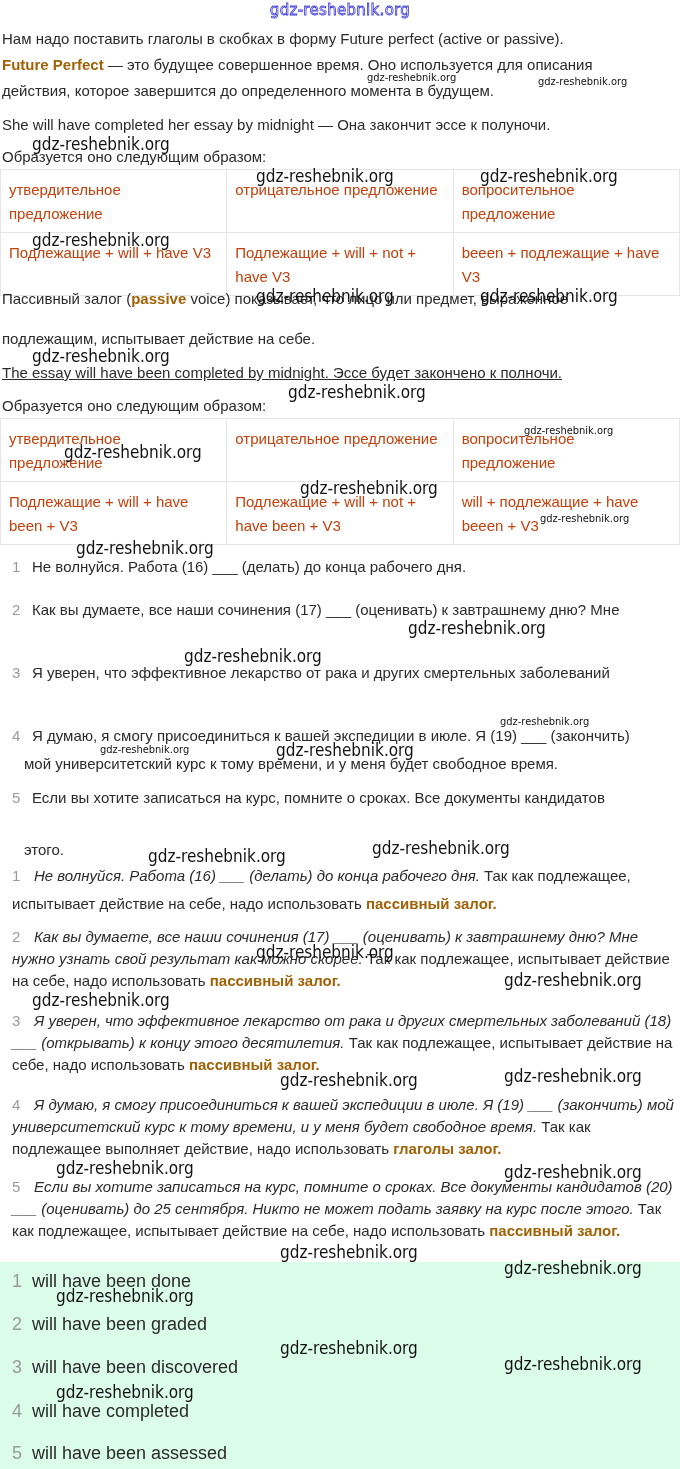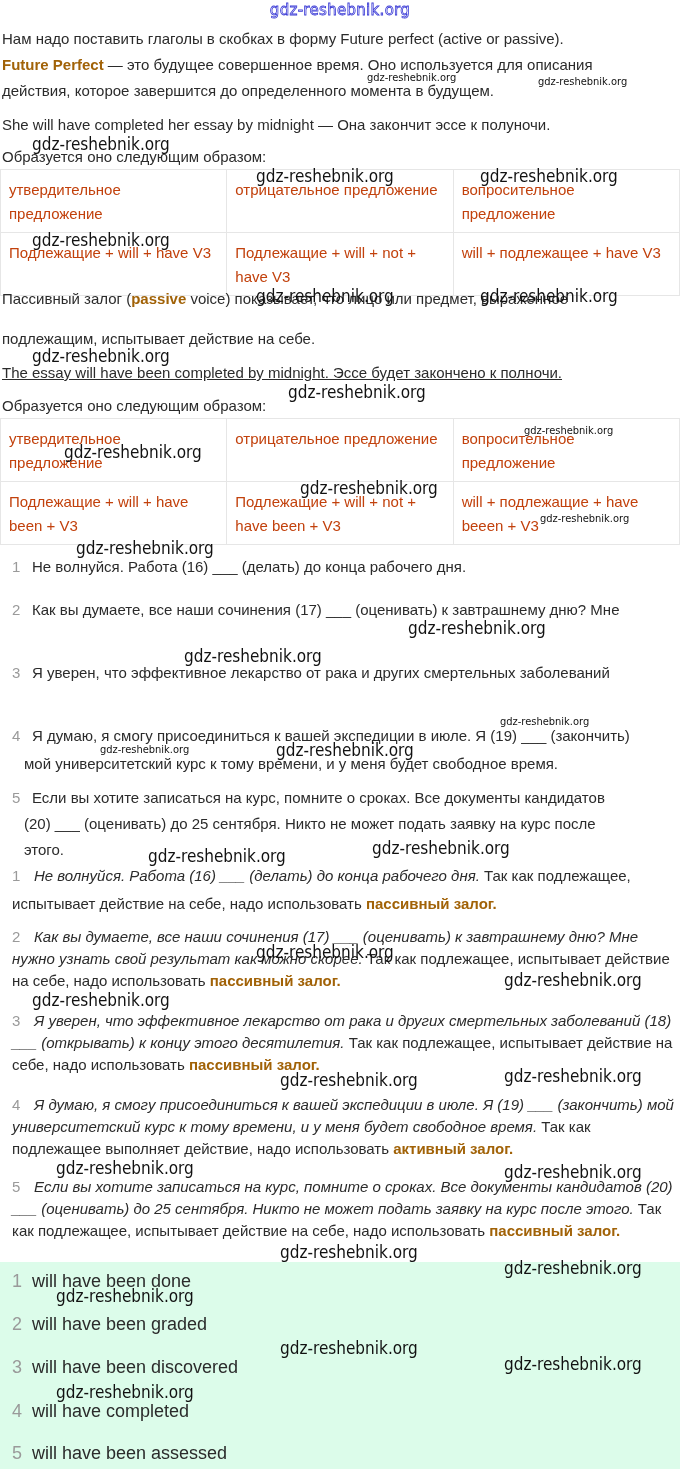--- a/index.html
+++ b/index.html
@@ -49,21 +49,21 @@
 <table class="grid" style="top:169px;">
   <tbody>
       <tr style="height:63px;">
     <td>утвердительное предложение</td>
     <td>отрицательное предложение</td>
     <td>вопросительное предложение</td>
   </tr>
   <tr style="height:63px;">
     <td>Подлежащие + will + have V3</td>
     <td>Подлежащие + will + not + have V3</td>
-    <td>will + подлежащее + have V3</td>
+    <td>beeen + подлежащие + have V3</td>
   </tr>
 </tbody>
   </table>
 
 <div class="line" style="top:290px;"><span>Пассивный залог (</span><b>passive</b><span> voice) показывает, что лицо или предмет, выраженное</span></div>
 <div class="line" style="top:330px;">подлежащим, испытывает действие на себе.</div>
 <div class="line" style="top:364px;text-decoration:underline;">The essay will have been completed by midnight. Эссе будет закончено к полночи.</div>
 <div class="line" style="top:397px;">Образуется оно следующим образом:</div>
 
 <table class="grid" style="top:418px;">
@@ -89,35 +89,35 @@
 </div>
 <div class="ex" style="top:659px;">
   <span class="num">3</span><span>Я уверен, что эффективное лекарство от рака и других смертельных заболеваний</span><br>
 </div>
 <div class="ex" style="top:722px;">
   <span class="num">4</span><span>Я думаю, я смогу присоединиться к вашей экспедиции в июле. Я (19) ___ (закончить)</span><br>
   <span class="cont">мой университетский курс к тому времени, и у меня будет свободное время.</span>
 </div>
 <div class="ex" style="top:785px;line-height:26px;">
   <span class="num">5</span><span>Если вы хотите записаться на курс, помните о сроках. Все документы кандидатов</span><br>
-  <span class="cont">(20) ___ (оценивать) до 25 сентября. Никто не может подать заявку на курс после</span><br>
+  <br>
   <span class="cont">этого.</span>
 </div>
 
 <div class="sol" style="top:862px;line-height:28px;">
   <span class="num">1</span><i>Не волнуйся. Работа (16) ___ (делать) до конца рабочего дня.</i><span> Так как подлежащее, испытывает действие на себе, надо использовать </span><b>пассивный залог.</b>
 </div>
 <div class="sol" style="top:926px;">
   <span class="num">2</span><i>Как вы думаете, все наши сочинения (17) ___ (оценивать) к завтрашнему дню? Мне нужно узнать свой результат как можно скорее.</i><span> Так как подлежащее, испытывает действие на себе, надо использовать </span><b>пассивный залог.</b>
 </div>
 <div class="sol" style="top:1010px;">
   <span class="num">3</span><i>Я уверен, что эффективное лекарство от рака и других смертельных заболеваний (18) ___ (открывать) к концу этого десятилетия.</i><span> Так как подлежащее, испытывает действие на себе, надо использовать </span><b>пассивный залог.</b>
 </div>
 <div class="sol" style="top:1094px;">
-  <span class="num">4</span><i>Я думаю, я смогу присоединиться к вашей экспедиции в июле. Я (19) ___ (закончить) мой университетский курс к тому времени, и у меня будет свободное время.</i><span> Так как подлежащее выполняет действие, надо использовать </span><b>активный залог.</b>
+  <span class="num">4</span><i>Я думаю, я смогу присоединиться к вашей экспедиции в июле. Я (19) ___ (закончить) мой университетский курс к тому времени, и у меня будет свободное время.</i><span> Так как подлежащее выполняет действие, надо использовать </span><b>глаголы залог.</b>
 </div>
 <div class="sol" style="top:1176px;">
   <span class="num">5</span><i>Если вы хотите записаться на курс, помните о сроках. Все документы кандидатов (20) ___ (оценивать) до 25 сентября. Никто не может подать заявку на курс после этого.</i><span> Так как подлежащее, испытывает действие на себе, надо использовать </span><b>пассивный залог.</b>
 </div>
 
 <div class="answers"></div>
 <div class="ans" style="top:1271px;"><span class="num">1</span><span>will have been done</span></div>
 <div class="ans" style="top:1314px;"><span class="num">2</span><span>will have been graded</span></div>
 <div class="ans" style="top:1357px;"><span class="num">3</span><span>will have been discovered</span></div>
 <div class="ans" style="top:1401px;"><span class="num">4</span><span>will have completed</span></div>

